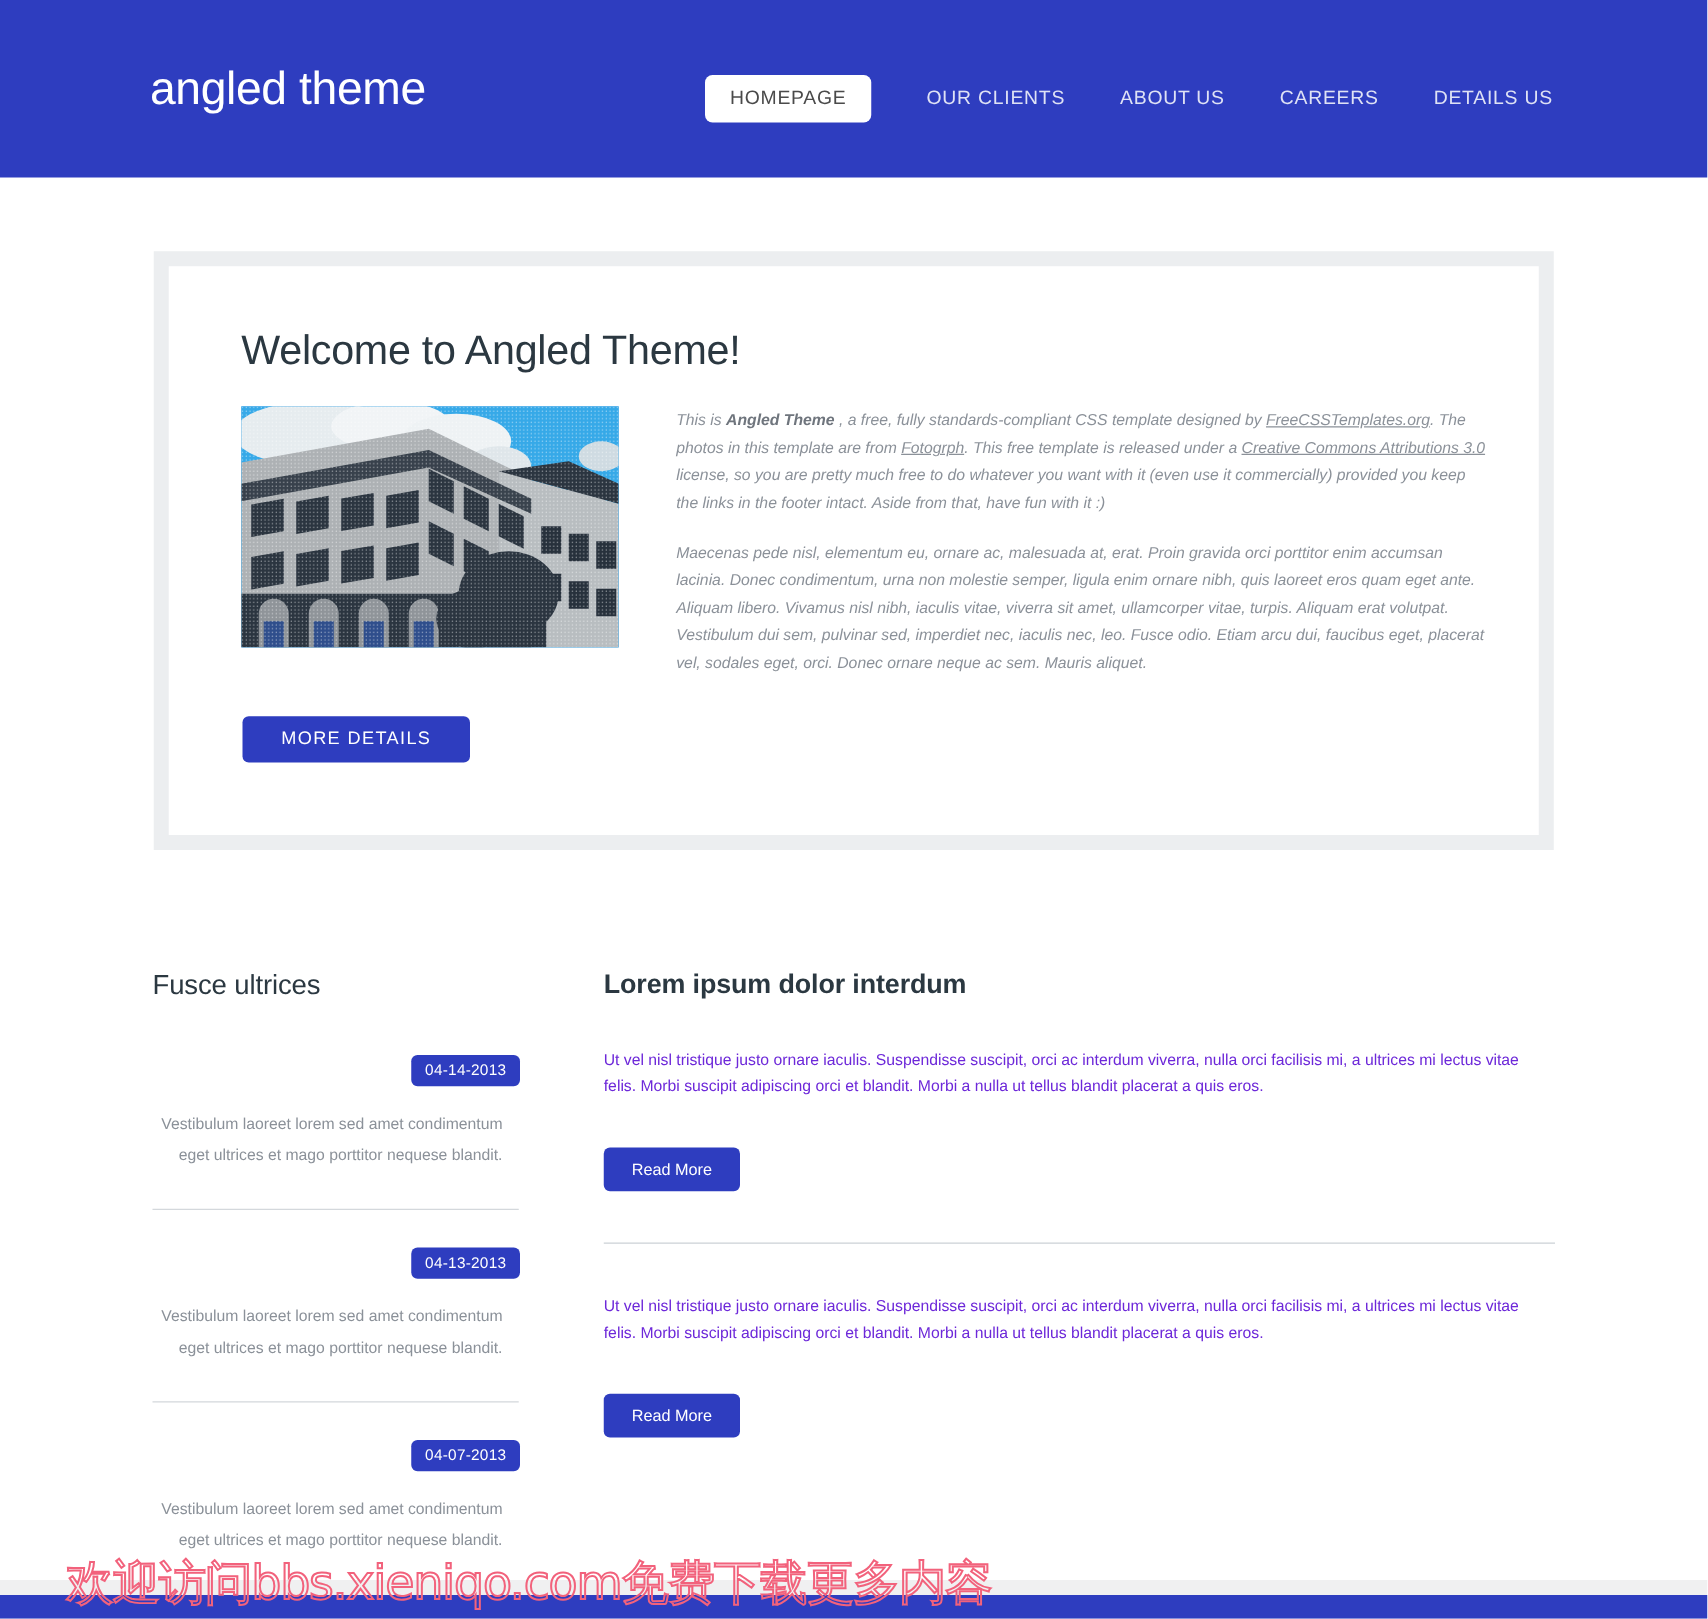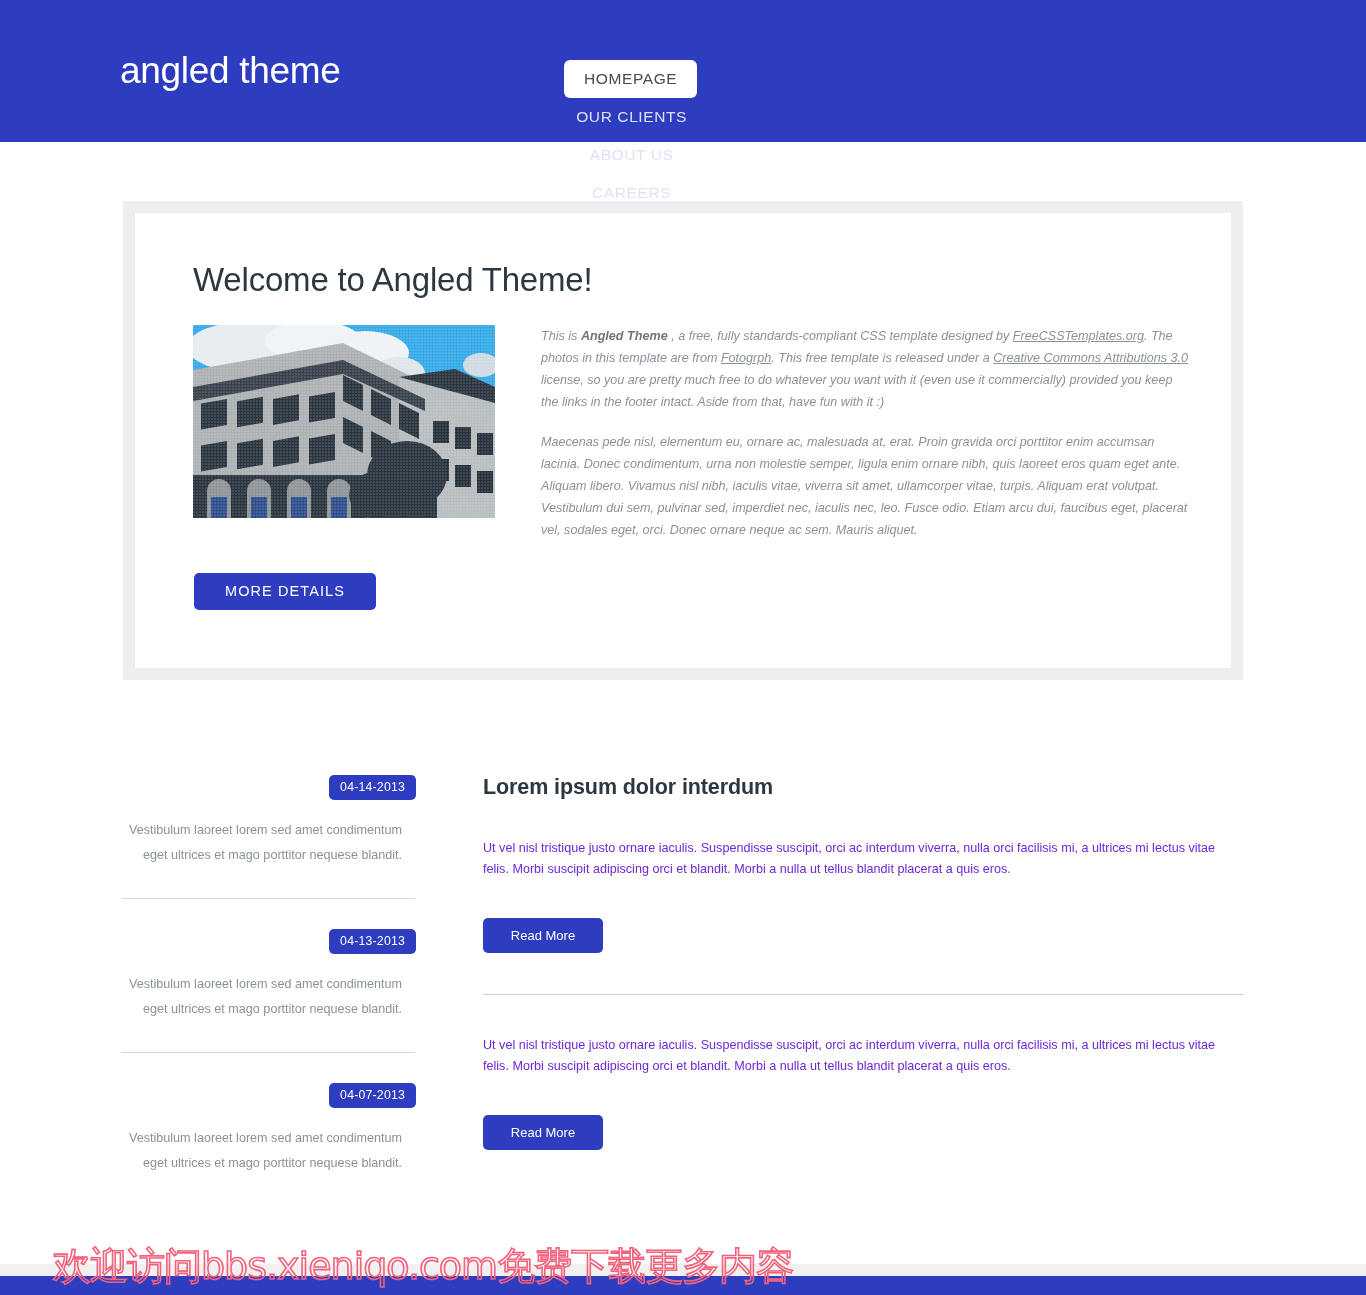--- a/index.html
+++ b/index.html
@@ -37,21 +37,20 @@
     line-height: 1;
     font-family: "Liberation Sans", sans-serif;
   }
 
   .main-nav {
     position: absolute;
     left: 566px;
     top: 60px;
     display: flex;
     align-items: center;
-    flex-direction: column;
   }
 
   .nav-item {
     font-size: 15.5px;
     color: #dfe2f5;
     letter-spacing: 0.6px;
     padding: 10px 0;
     margin-right: 44px;
     text-decoration: none;
     white-space: nowrap;
@@ -222,21 +221,21 @@
 
   .article-text {
     font-size: 12.6px;
     line-height: 21px;
     color: #6d28d9;
     width: 754px;
   }
 
   .btn-read {
     margin-top: 38px;
-    width: 120px;
+    width: 109px;
     height: 35px;
     background: #2e3dbf;
     color: #ffffff;
     border: none;
     border-radius: 5px;
     font-size: 13px;
     font-family: "Liberation Sans", sans-serif;
     cursor: pointer;
     padding: 0;
   }
@@ -384,20 +383,21 @@
       <p>Maecenas pede nisl, elementum eu, ornare ac, malesuada at, erat. Proin gravida orci porttitor enim accumsan lacinia. Donec condimentum, urna non molestie semper, ligula enim ornare nibh, quis laoreet eros quam eget ante. Aliquam libero. Vivamus nisl nibh, iaculis vitae, viverra sit amet, ullamcorper vitae, turpis. Aliquam erat volutpat. Vestibulum dui sem, pulvinar sed, imperdiet nec, iaculis nec, leo. Fusce odio. Etiam arcu dui, faucibus eget, placerat vel, sodales eget, orci. Donec ornare neque ac sem. Mauris aliquet.</p>
     </div>
 
     <button class="btn-more">MORE DETAILS</button>
   </div>
 </section>
 
 <div class="content-row">
 
   <aside class="sidebar">
+    <h2 class="sidebar-title">Fusce ultrices</h2>
 
     <div class="news-item">
       <span class="news-date">04-14-2013</span>
       <p class="news-text">Vestibulum laoreet lorem sed amet condimentum eget ultrices et mago porttitor nequese blandit.</p>
     </div>
     <div class="news-divider"></div>
 
     <div class="news-item">
       <span class="news-date">04-13-2013</span>
       <p class="news-text">Vestibulum laoreet lorem sed amet condimentum eget ultrices et mago porttitor nequese blandit.</p>

